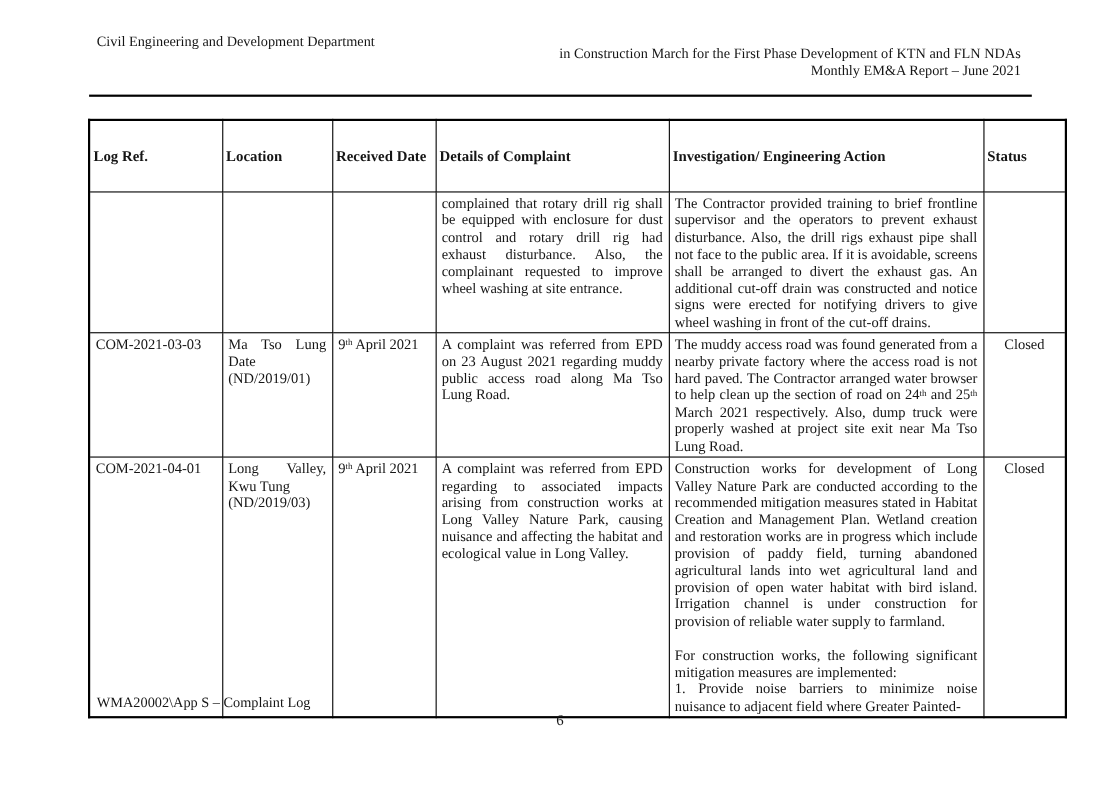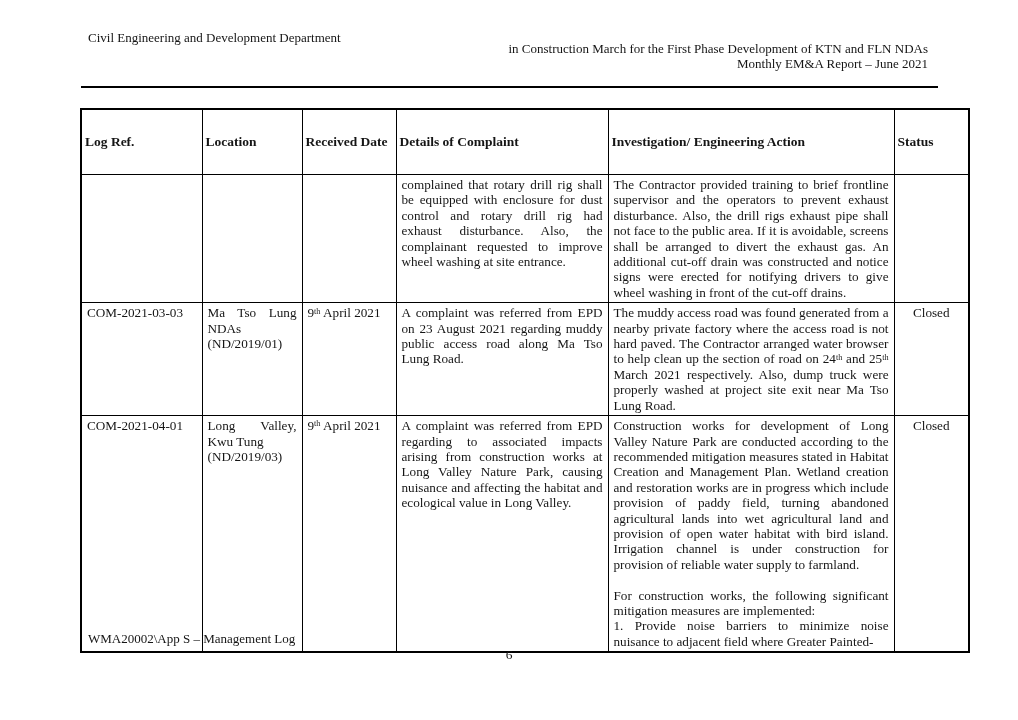--- a/index.html
+++ b/index.html
@@ -98,21 +98,21 @@
             <div class="para">complained that rotary drill rig shall be equipped with enclosure for dust control and rotary drill rig had exhaust disturbance. Also, the complainant requested to improve wheel washing at site entrance.</div>
           </td>
         <td class="just">
             <div class="para">The Contractor provided training to brief frontline supervisor and the operators to prevent exhaust disturbance. Also, the drill rigs exhaust pipe shall not face to the public area. If it is avoidable, screens shall be arranged to divert the exhaust gas. An additional cut-off drain was constructed and notice signs were erected for notifying drivers to give wheel washing in front of the cut-off drains.</div>
           </td>
         <td class="ctr"></td>
       </tr>
       <tr style="height:105px;">
         <td>COM-2021-03-03</td>
         <td class="just">
-            <div class="para">Ma Tso Lung NDAs</div>
+            <div class="para">Ma Tso Lung Date</div>
             <div class="para">(ND/2019/01)</div>
           </td>
         <td>9<sup>th</sup> April 2021</td>
         <td class="just">
             <div class="para">A complaint was referred from EPD on 23 August 2021 regarding muddy public access road along Ma Tso Lung Road.</div>
           </td>
         <td class="just">
             <div class="para">The muddy access road was found generated from a nearby private factory where the access road is not hard paved. The Contractor arranged water browser to help clean up the section of road on 24<sup>th</sup> and 25<sup>th</sup> March 2021 respectively. Also, dump truck were properly washed at project site exit near Ma Tso Lung Road.</div>
           </td>
         <td class="ctr">Closed</td>
@@ -131,17 +131,17 @@
             <div class="para">Construction works for development of Long Valley Nature Park are conducted according to the recommended mitigation measures stated in Habitat Creation and Management Plan. Wetland creation and restoration works are in progress which include provision of paddy field, turning abandoned agricultural lands into wet agricultural land and provision of open water habitat with bird island. Irrigation channel is under construction for provision of reliable water supply to farmland.</div>
             <div class="para">&nbsp;</div>
             <div class="para">For construction works, the following significant mitigation measures are implemented:</div>
             <div class="para">1. Provide noise barriers to minimize noise nuisance to adjacent field where Greater Painted-</div>
           </td>
         <td class="ctr">Closed</td>
       </tr>
     </tbody>
   </table>
 
-  <div class="footer-left">WMA20002\App S – Management Log</div>
+  <div class="footer-left">WMA20002\App S – Complaint Log</div>
 
   <div class="page-number">6</div>
 
 </div>
 
 </body></html>

